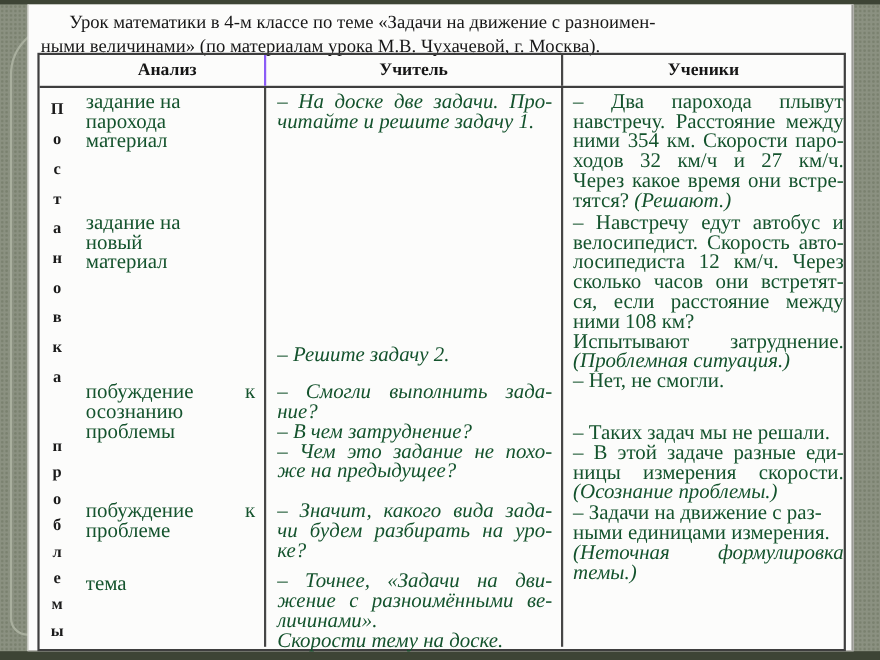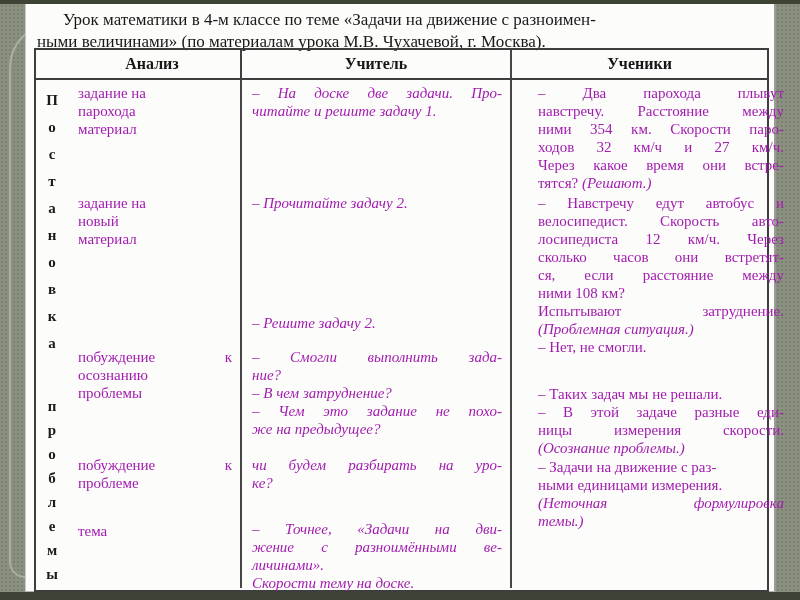--- a/index.html
+++ b/index.html
@@ -33,39 +33,39 @@
   .tbl {
     position:absolute; left:8px; top:44px; width:735px; height:544px;
     border:2px solid #3e3e3e;
   }
   .hrow { display:flex; height:30px; border-bottom:2px solid #3e3e3e; }
   .hcell {
     display:flex; align-items:center; justify-content:center;
     font-weight:bold; font-size:16px; color:#161616;
   }
   .h1 { width:204px; padding-left:28px;text-align:center; }
-  .h2 { width:270px; border-left:2px solid #404040; }
+  .h2 { width:270px; border-left:2px solid #8b5cf6; }
   .h3 { flex:1; border-left:2px solid #464646; }
   .brow { display:flex; height:508px; }
   .bcell { position:relative; }
   .b1 { width:204px; }
   .b2 { width:270px; border-left:2px solid #464646; }
   .b3 { flex:1; border-left:2px solid #464646; }
   .vword {
     position:absolute; left:7px;
     writing-mode:vertical-lr; text-orientation:upright;
     font-weight:bold; font-size:15px; color:#1b1b1b;
   }
   .w1 { top:12px; letter-spacing:11px; }
   .w2 { top:318px; letter-spacing:8px; }
-  .blk { position:absolute; font-size:15px; line-height:18px; color:#a21caf; }
+  .blk { position:absolute; font-size:19px; line-height:18px; color:#14532d; }
   .blk .stretch { text-align:justify; text-align-last:justify; }
   .a { left:42px; width:154px; }
   .t { left:10px; width:250px;font-style:italic; }
-  .p { left:9px; width:246px;margin-left:17px; }
+  .p { left:9px; width:246px; }
   em { }
 </style>
 </head>
 <body>
 
 <div class="strip top"></div>
 <div class="deco-frame"></div>
 <div class="strip bottom"></div>
 
 <div class="page">
@@ -110,34 +110,32 @@
         <div class="blk a" style="top:442px">
             <div>тема</div>
           </div>
       </div>
 
       <div class="bcell b2">
         <div class="blk t" style="top:4px">
             <div class="stretch">– На доске две задачи. Про-</div>
             <div>читайте и решите задачу 1.</div>
           </div>
-        <div class="blk t" style="top:114px">
-            <div>– Прочитайте задачу 2.</div>
-          </div>
         <div class="blk t" style="top:234px">
             <div>– Решите задачу 2.</div>
           </div>
         <div class="blk t" style="top:268px">
             <div class="stretch">– Смогли выполнить зада-</div>
             <div>ние?</div>
             <div>– В чем затруднение?</div>
             <div class="stretch">– Чем это задание не похо-</div>
             <div>же на предыдущее?</div>
           </div>
         <div class="blk t" style="top:376px">
+            <div class="stretch">– Значит, какого вида зада-</div>
             <div class="stretch">чи будем разбирать на уро-</div>
             <div>ке?</div>
           </div>
         <div class="blk t" style="top:440px">
             <div class="stretch">– Точнее, «Задачи на дви-</div>
             <div class="stretch">жение с разноимёнными ве-</div>
             <div>личинами».</div>
             <div>Скорости тему на доске.</div>
           </div>
       </div>

